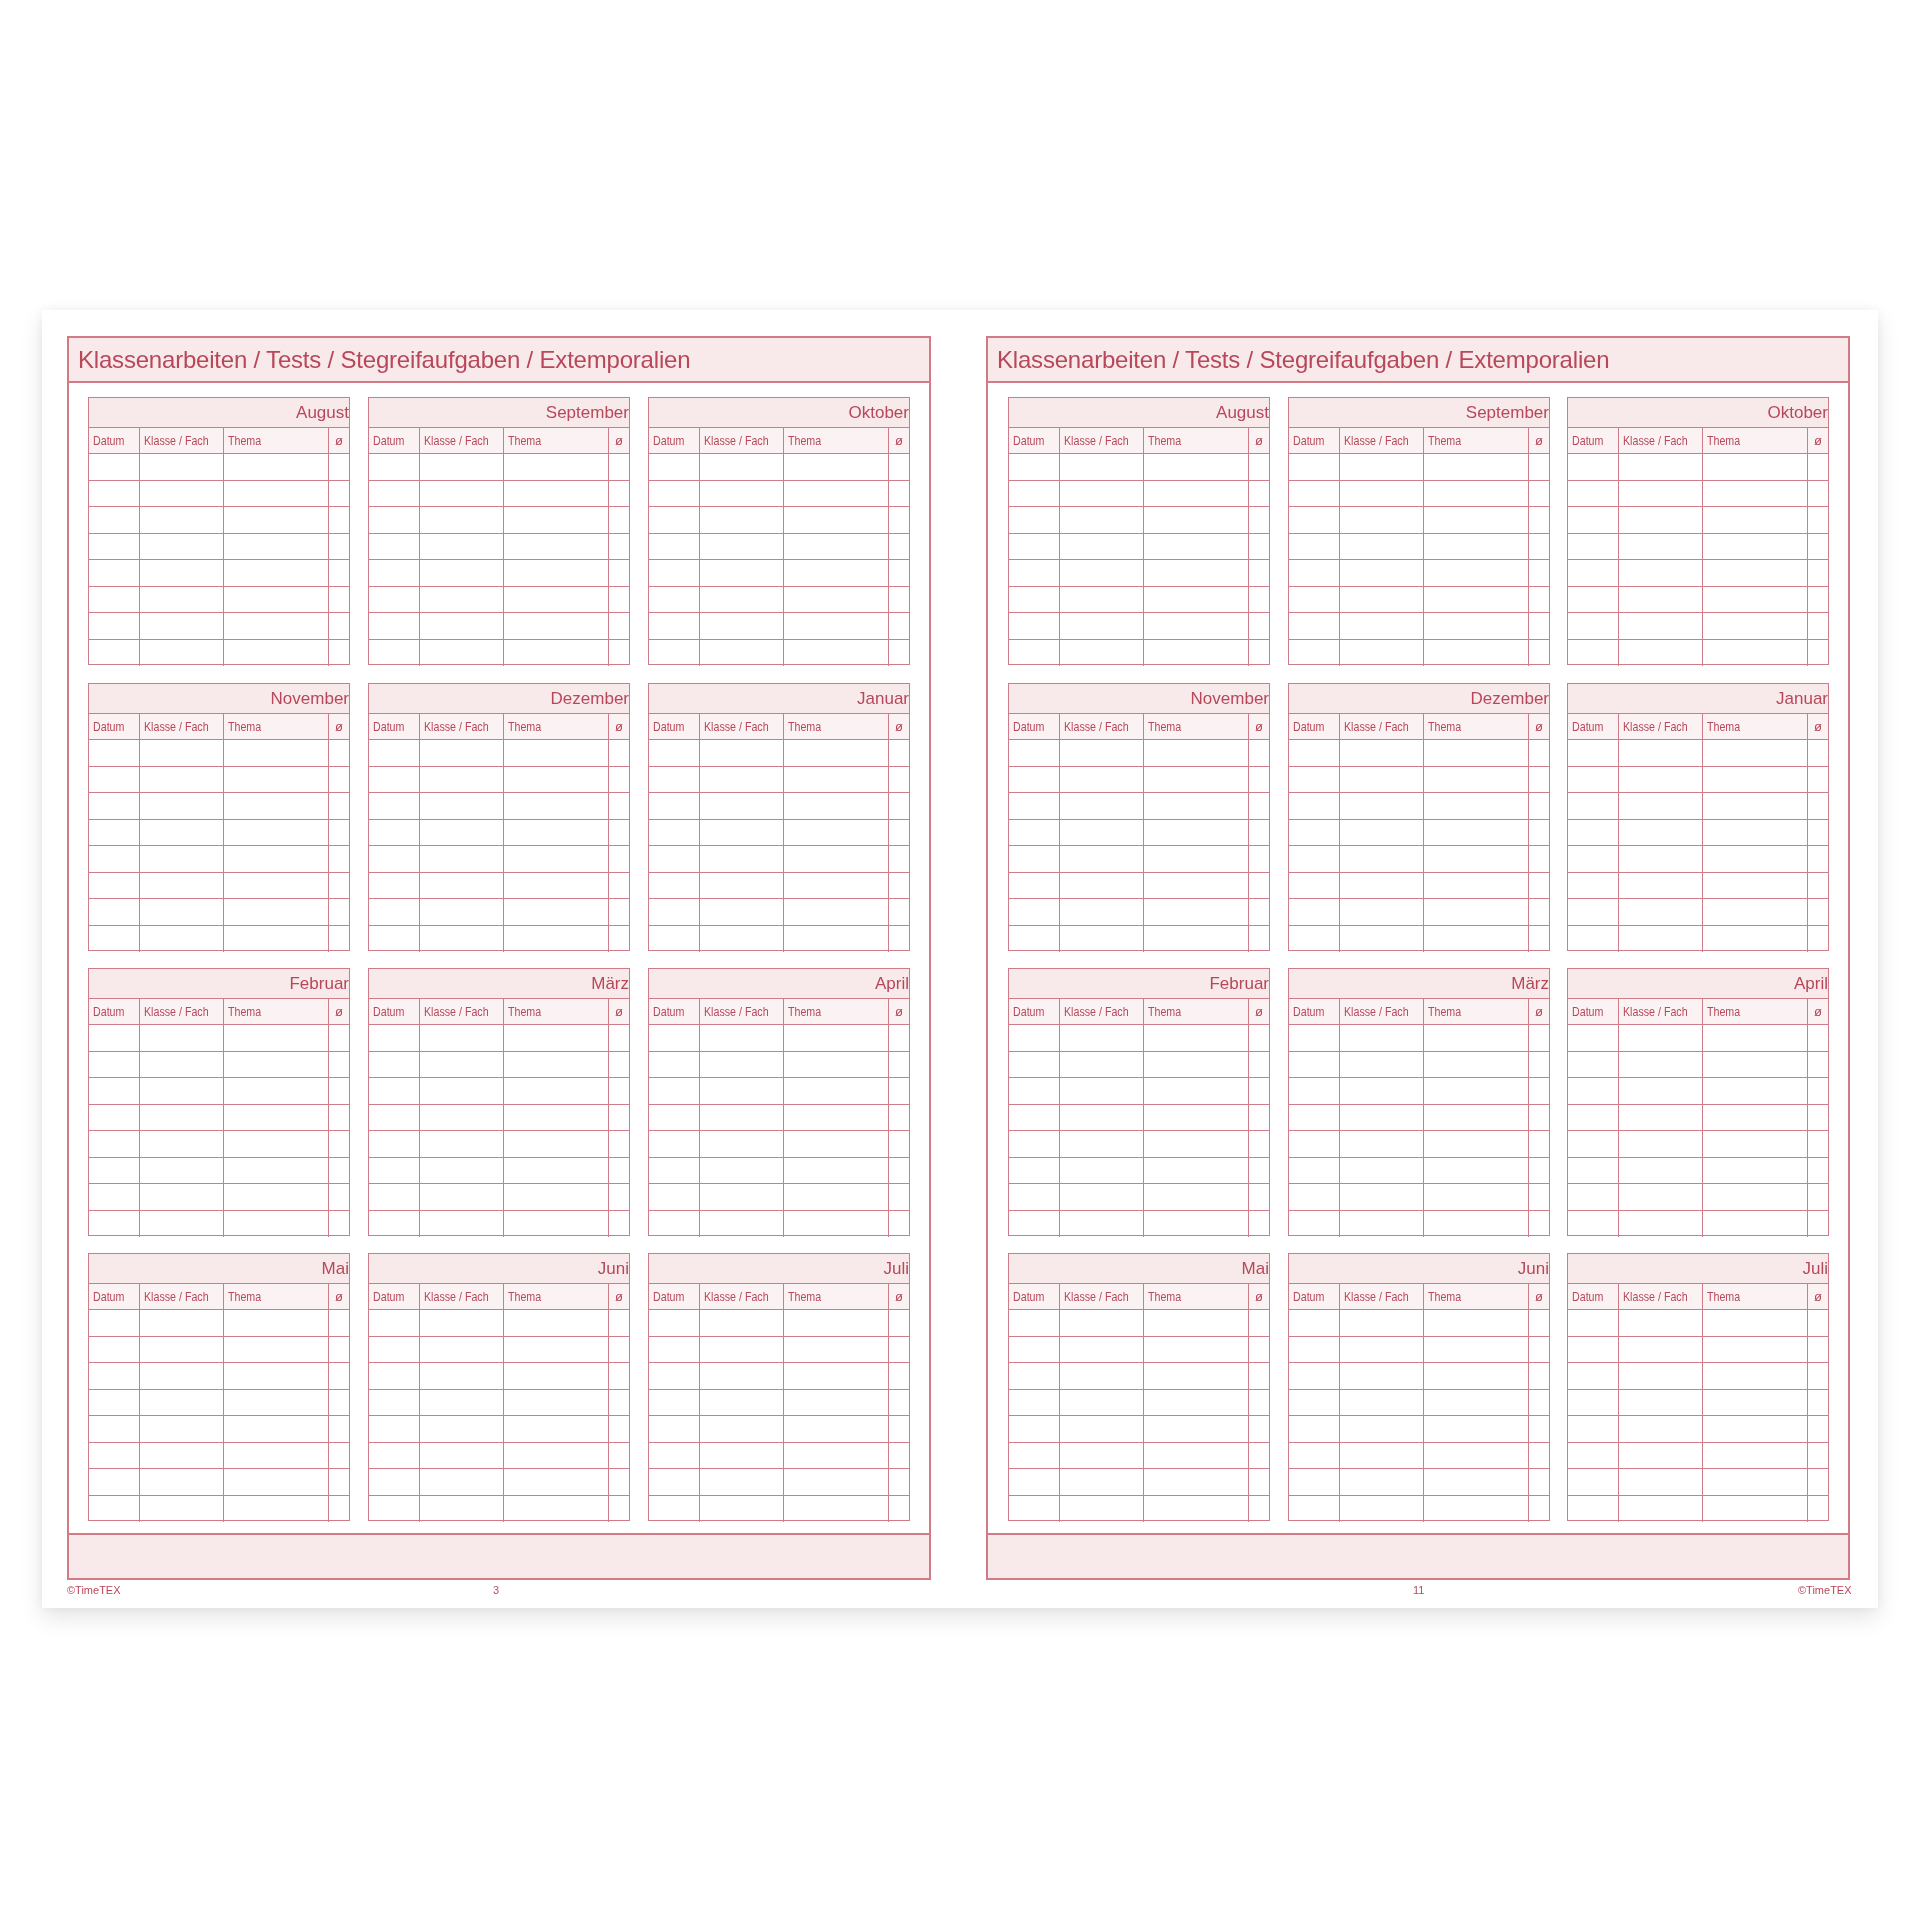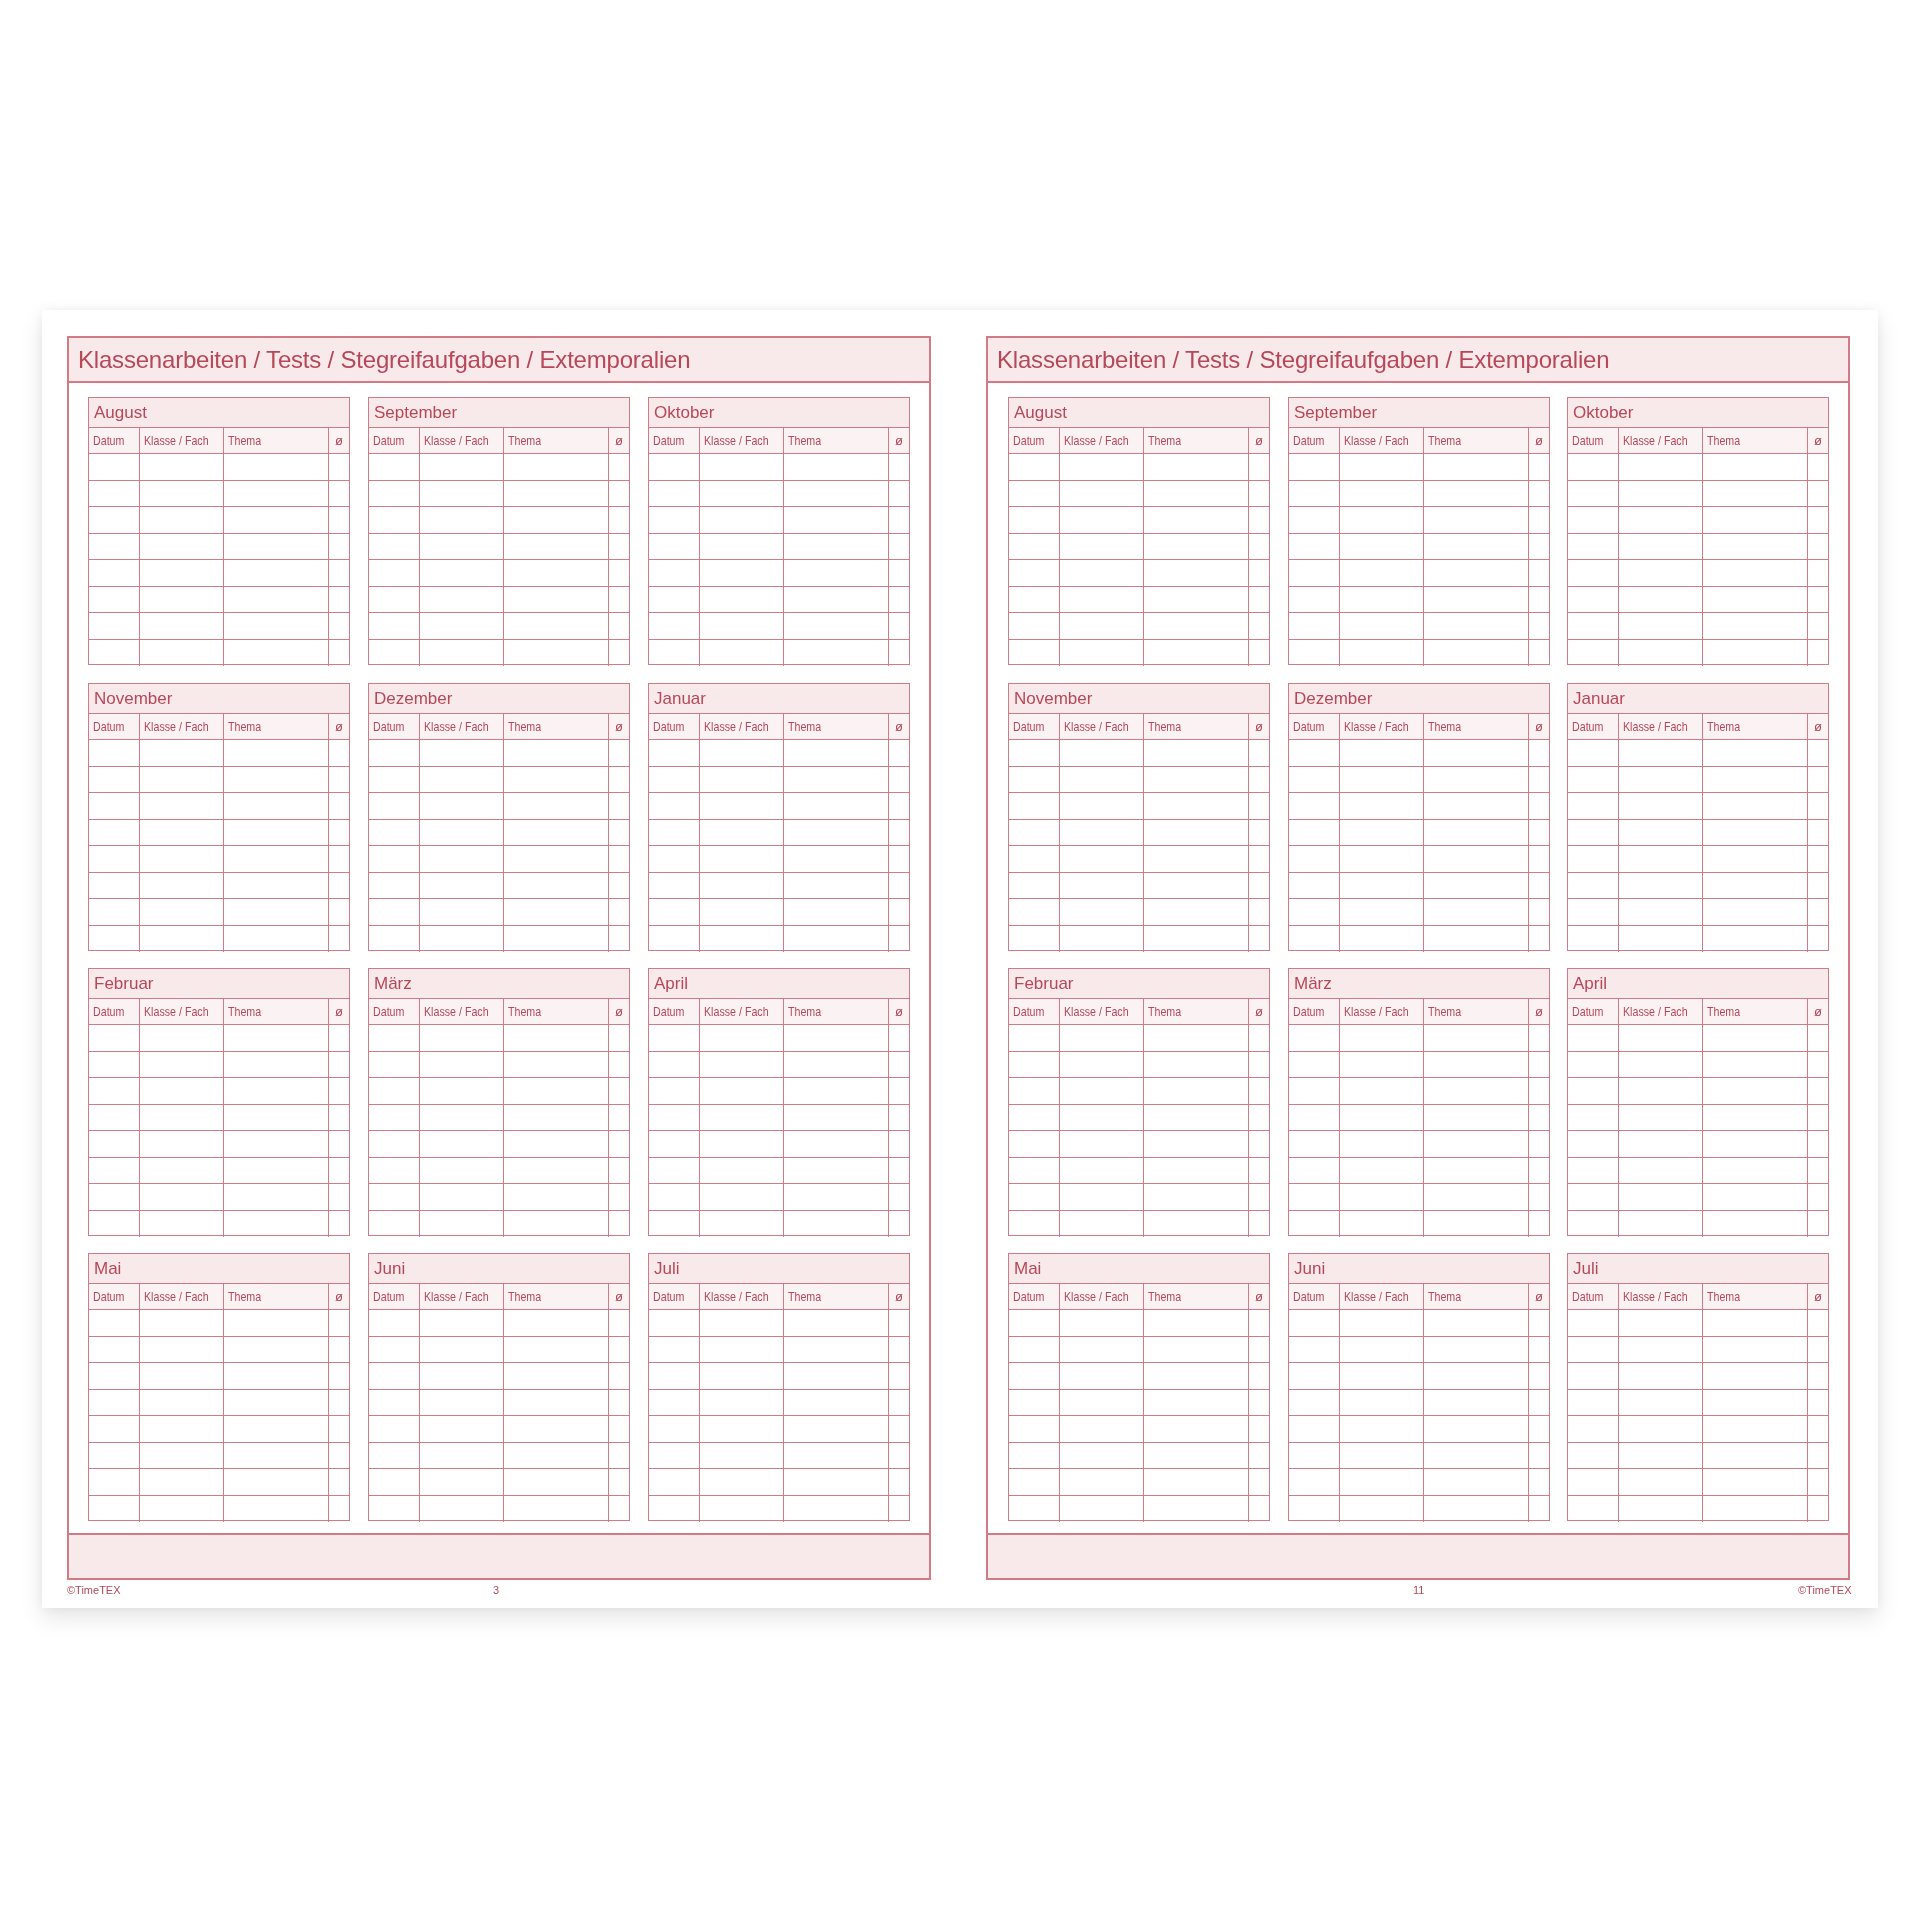--- a/index.html
+++ b/index.html
@@ -29,21 +29,21 @@
   .footer-band {
     position: absolute; left: 0; right: 0; bottom: 0; height: 45px;
     background: #f8eaea; border-top: 2px solid #d27a86; box-sizing: border-box;
   }
   .month {
     position: absolute; width: 262px; height: 268px;
     border: 1.5px solid #d07b88; box-sizing: border-box; background: #fff;
   }
   .month-head {
     height: 30px; background: #f8eaea; border-bottom: 1.5px solid #d07b88; box-sizing: border-box;
-    font-size: 17px; color: #b8475a; padding: 5px 0 0 5px; white-space: nowrap;
+    font-size: 17px; color: #b8475a; padding: 5px 0 0 5px; white-space: nowrap; text-align: right;
   }
   .grid { display: grid; grid-template-columns: 51px 84px 105px 1fr; }
   .cell {
     height: 26.5px; box-sizing: border-box;
     border-right: 1.5px solid #d07b88; border-bottom: 1.5px solid #d07b88;
   }
   .cell.last { border-right: none; }
   .hcell {
     height: 26px; box-sizing: border-box; background: #fbf3f3;
     border-right: 1.5px solid #d07b88; border-bottom: 1.5px solid #d07b88;

